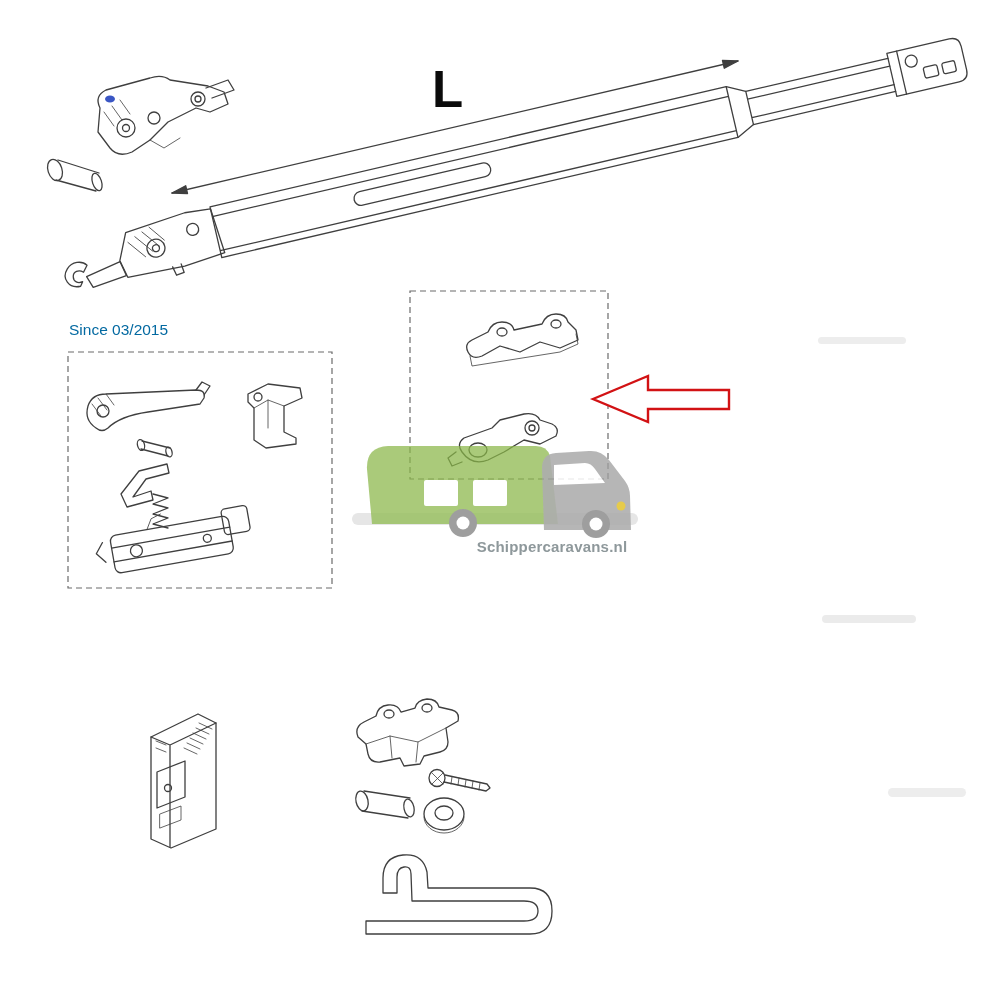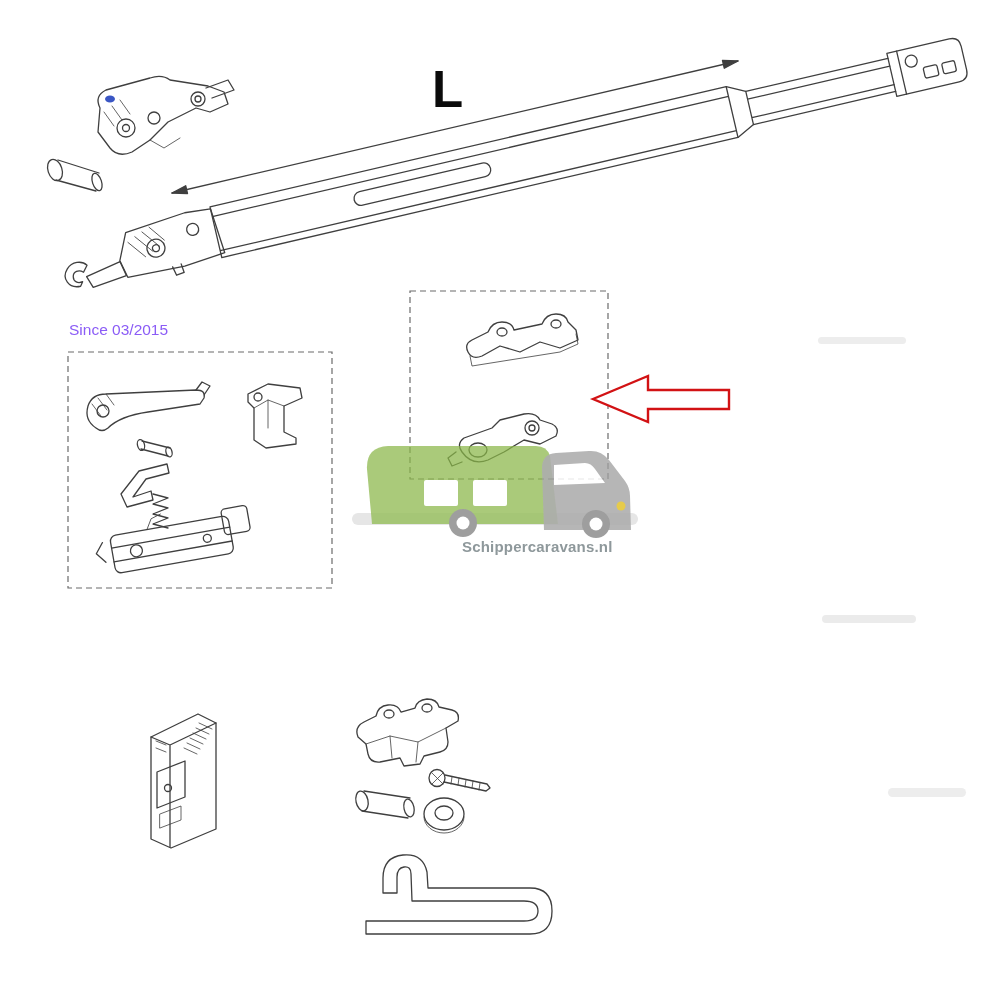--- a/index.html
+++ b/index.html
@@ -3,22 +3,22 @@
 <meta charset="utf-8">
 <style>
   * { margin:0; padding:0; box-sizing:border-box; }
   html,body { background:#ffffff; font-family:"Liberation Sans", sans-serif; }
   .canvas { position:relative; width:1000px; height:1000px; background:#ffffff; overflow:hidden; }
   .canvas > svg { position:absolute; left:0; top:0; }
   .ln { stroke:#3f3f3f; stroke-width:1.3; fill:none; stroke-linejoin:round; stroke-linecap:round; }
   .thin { stroke-width:0.8; }
   .dash { stroke:#6b6b6b; stroke-width:1.2; fill:none; stroke-dasharray:6 4; }
   .label-L { position:absolute; left:432px; top:60px; font-size:51px; font-weight:800; color:#0b0b0b; }
-  .since-label { position:absolute; left:69px; top:321px; font-size:15.5px; color:#8b5cf6; }
-  .wm-text { position:absolute; left:462px; top:538px; width:180px; text-align:left;
+  .since-label { position:absolute; left:69px; top:321px; font-size:15.5px; color:#0369a1; }
+  .wm-text { position:absolute; left:462px; top:538px; width:180px; text-align:center;
              font-size:15px; font-weight:bold; color:#8e989b; letter-spacing:0.2px; }
 </style>
 </head>
 <body>
 
 <div class="canvas">
 
 <svg width="1000" height="1000" viewBox="0 0 1000 1000">
 
   <g>

